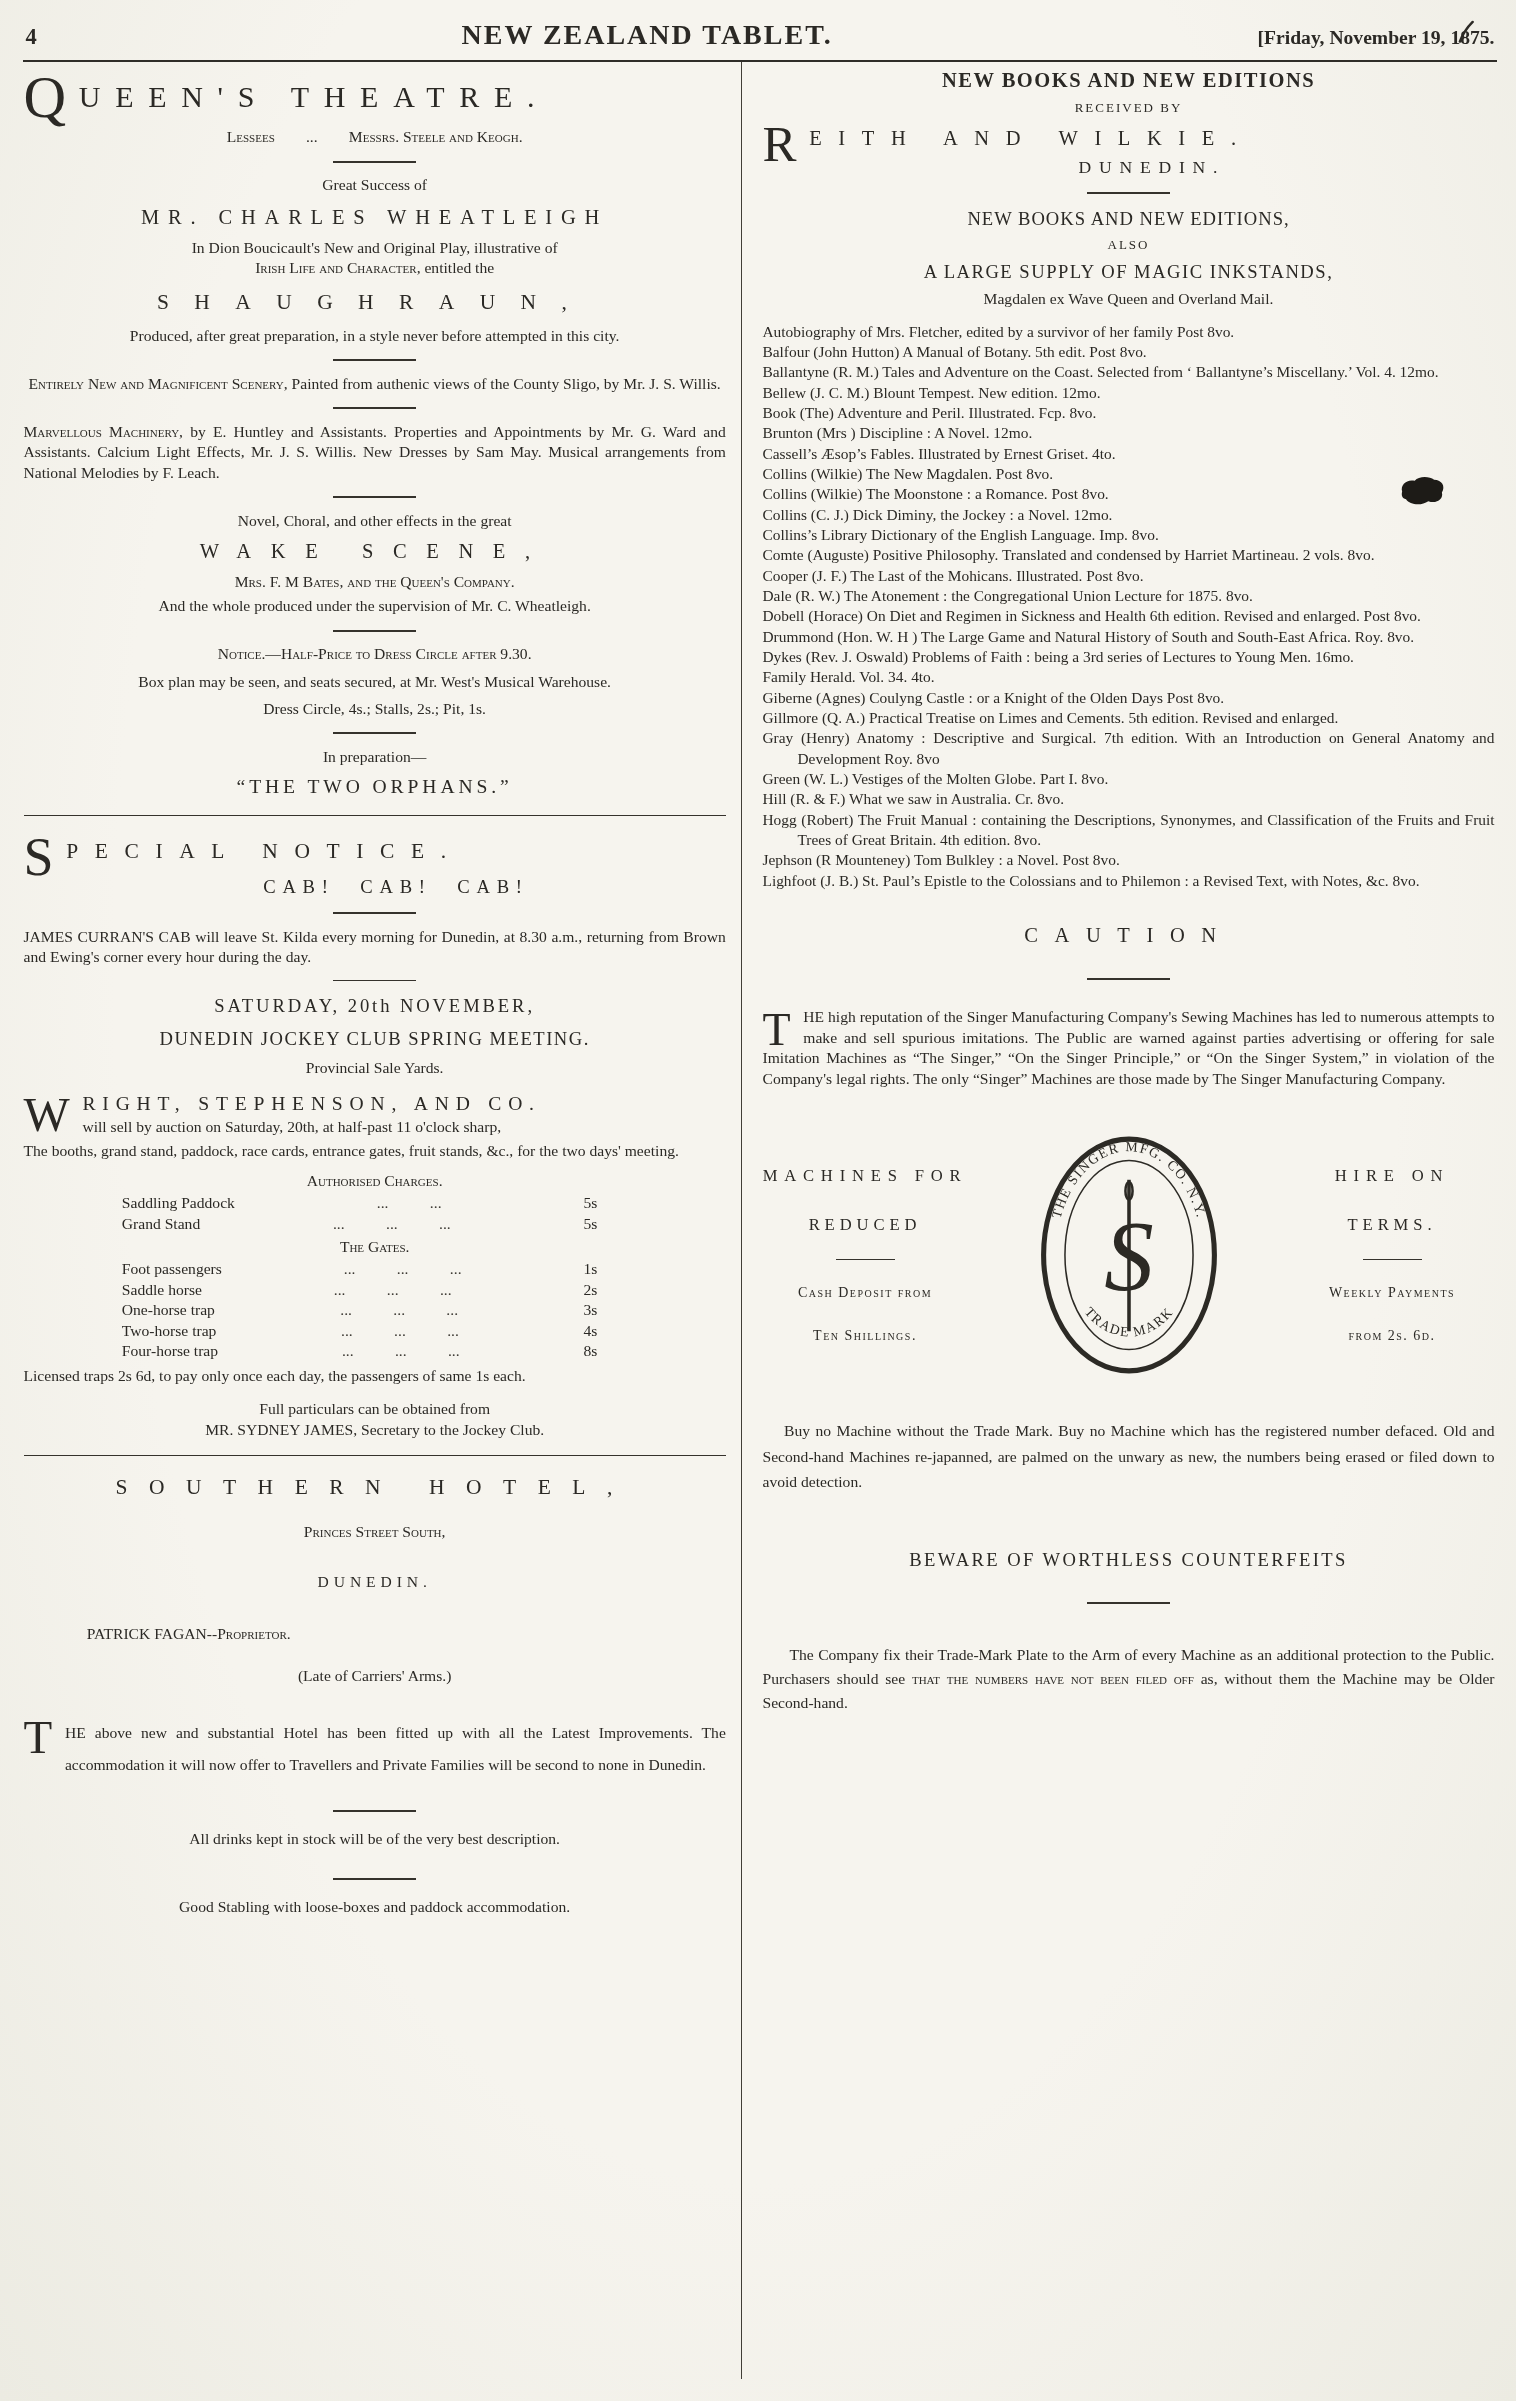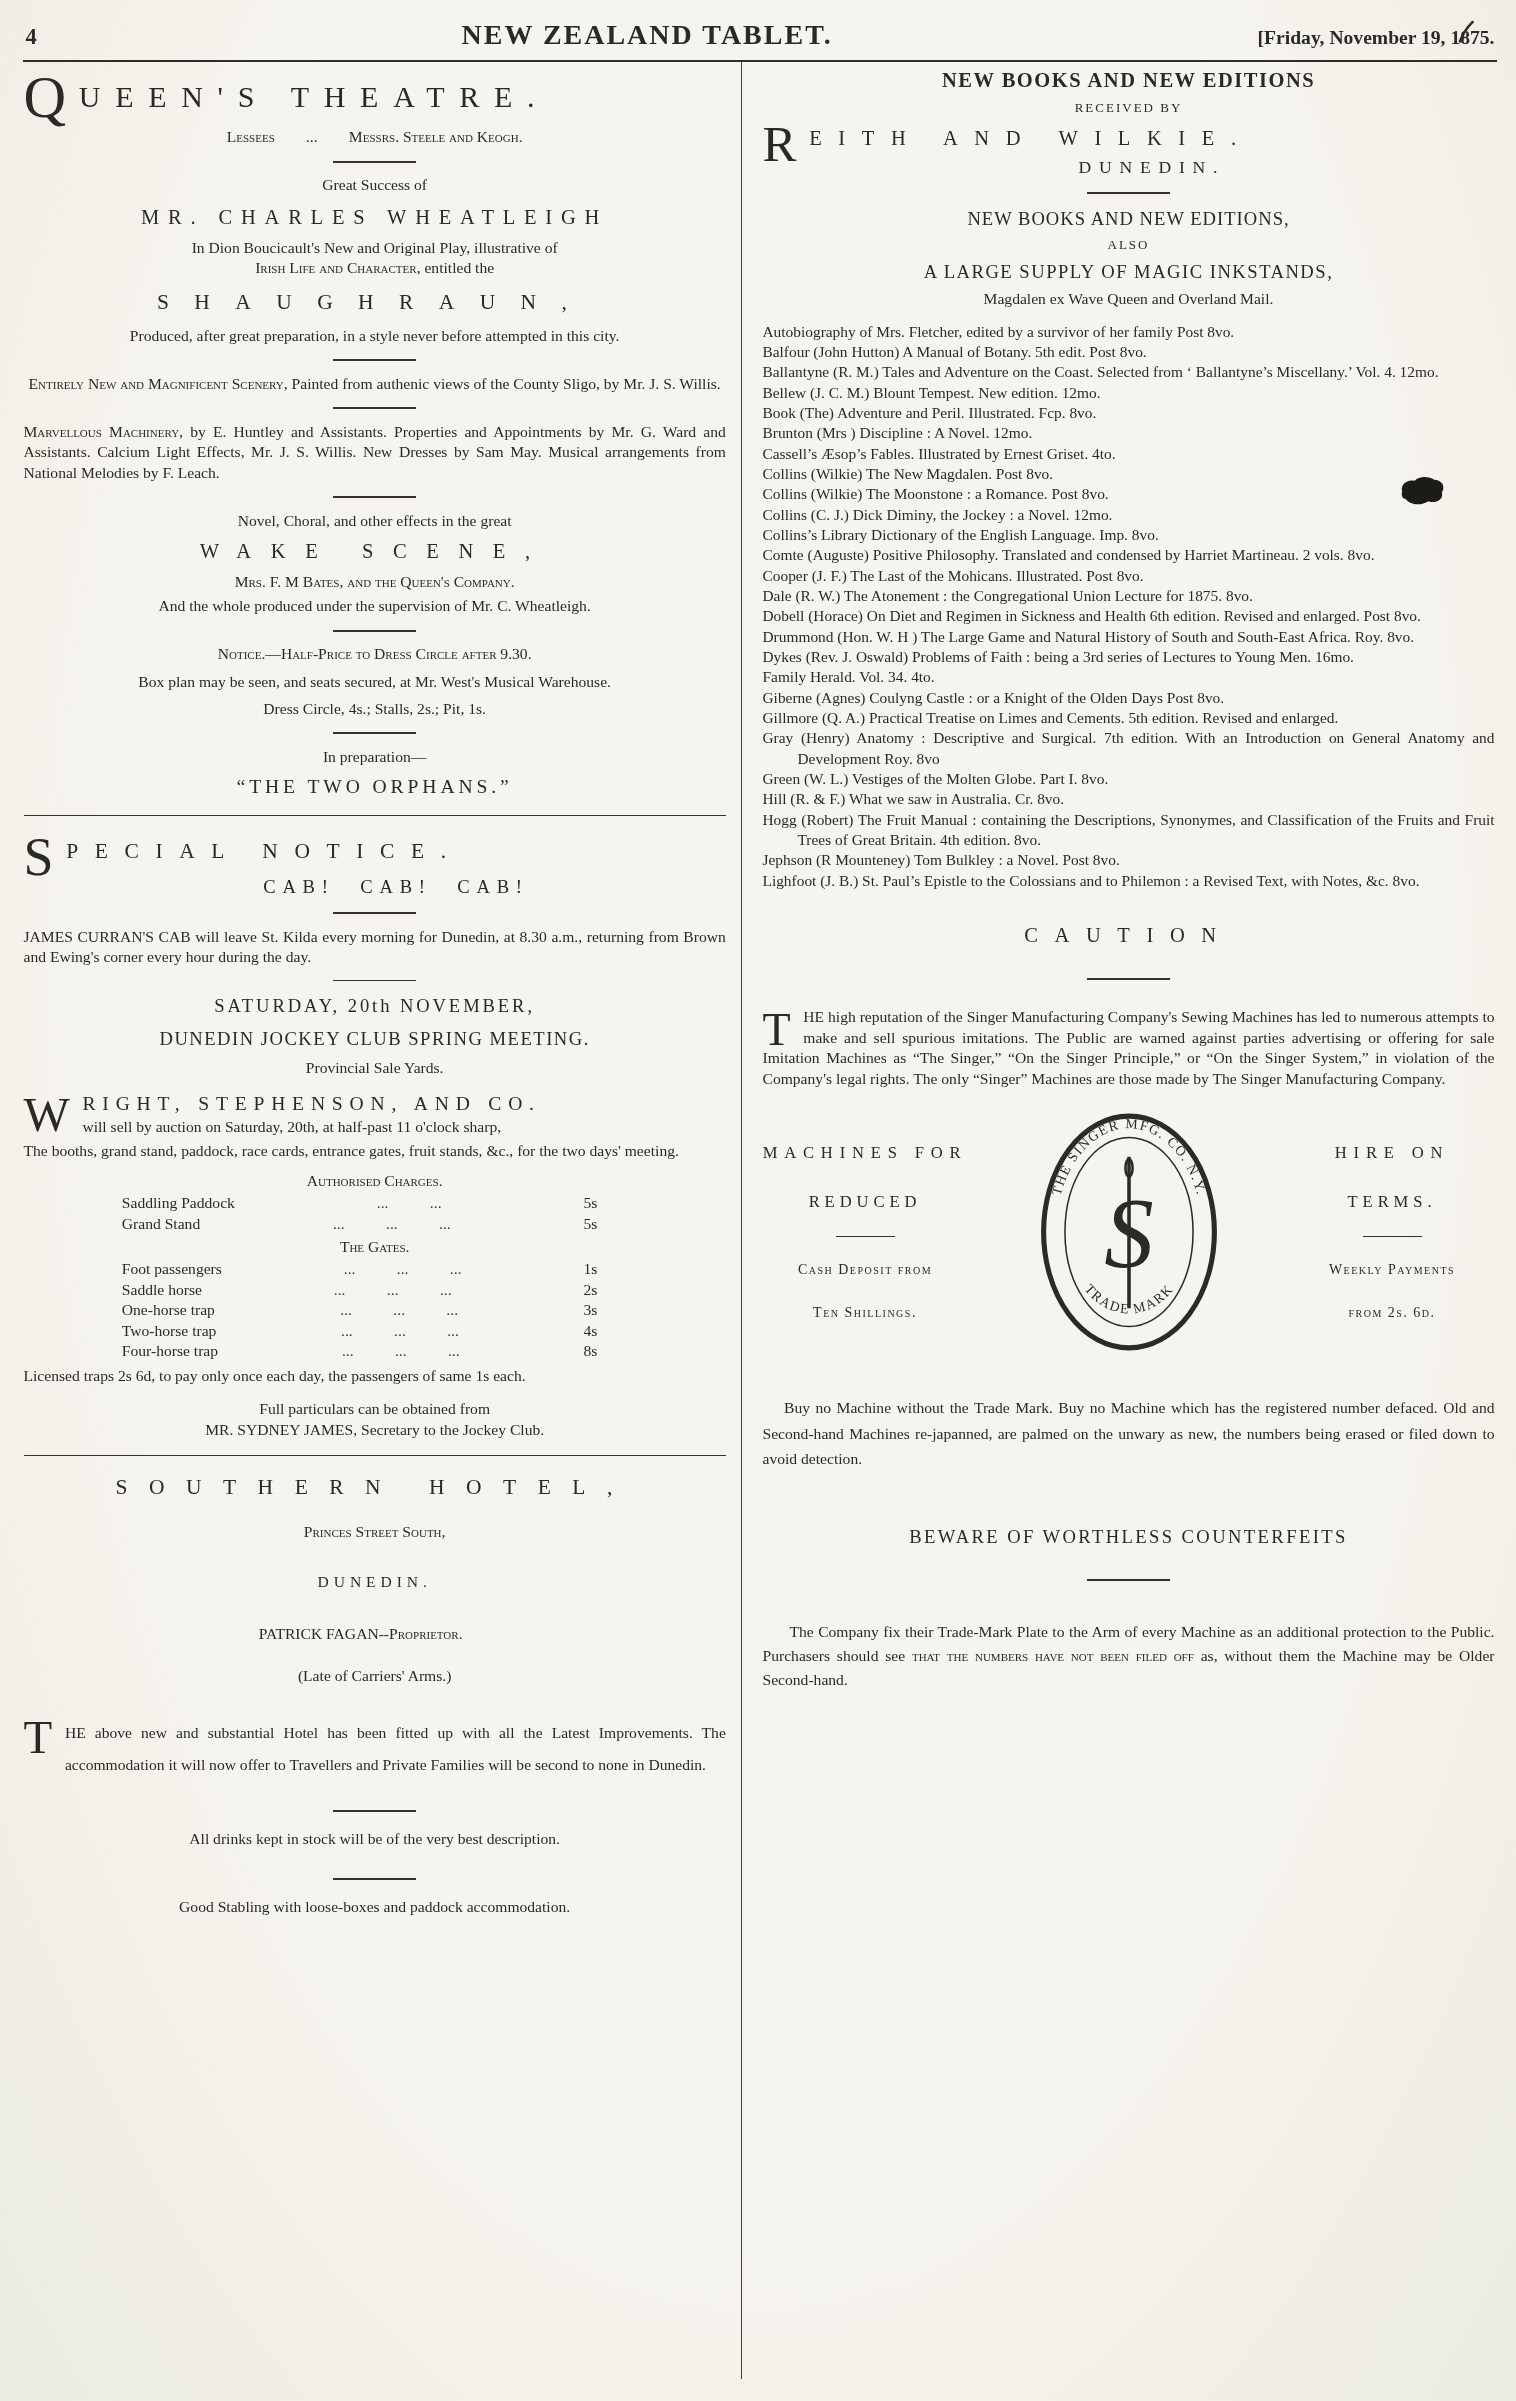--- a/index.html
+++ b/index.html
@@ -55,38 +55,38 @@
   .jk-dc { font-size:49px; }
   .jk-firm { font-size:19.6px; letter-spacing:6.8px; }
   .charge-head { margin-top:8.8px; }
   .charge-table { width:72%; margin:2px 0 2px 14%; }
   .charge-row { display:flex; align-items:baseline; }
   .charge-label { white-space:nowrap; }
   .charge-dots { flex:1; text-align:center; word-spacing:2.4em; overflow:hidden; white-space:nowrap; color:#3a3731; }
   .charge-value { width:44px; text-align:left; }
   
   .ho-title { font-size:21.5px; letter-spacing:21.5px; margin-top:16.6px; }
-  .ho-prop { display:flex; justify-content:center; width:78%; margin:31px auto 0 9%; }
+  .ho-prop { display:flex; justify-content:flex-start; width:78%; margin:31px auto 0 9%; }
   .ho-para { line-height:2.05; margin-top:31px; }
   .ho-dc { font-size:47px; padding-top:2px; }
   
   .bk-h1 { font-size:20.5px; font-weight:bold; letter-spacing:1.5px; }
   .bk-small { font-size:13px; letter-spacing:2px; margin-top:4.9px; }
   .bk-dc { font-size:51px; }
   .bk-firm { font-size:20.5px; letter-spacing:16.6px; padding-top:4.9px; }
   .bk-city { font-size:17.6px; letter-spacing:7.8px; margin-top:3.9px; }
   .bk-h2 { font-size:18.6px; font-weight:normal; letter-spacing:1px; margin-top:12.7px; }
   .bk-h3 { font-size:18.6px; letter-spacing:1.5px; margin-top:6.8px; }
   .book-list { margin-top:12.7px; }
   .book-entry { padding-left:35px; text-indent:-35px; text-align:justify; font-size:15.4px; }
   
   .ca-title { font-size:20.5px; letter-spacing:16.6px; margin-top:31px; }
   .ca-dc { font-size:46px; }
   .ca-para { margin-top:27px; }
-  .singer-block { display:flex; justify-content:space-between; align-items:center; margin-top:21px; }
+  .singer-block { display:flex; justify-content:space-between; align-items:center; margin-top:44px; }
   .singer-side { width:205px; text-align:center; }
   .singer-side .l1 { font-size:16.6px; letter-spacing:6.8px; }
   .singer-side .l2 { font-size:16.6px; letter-spacing:4.9px; margin-top:27px; }
   .singer-side .srule { width:59px; border-top:1.5px solid #35322c; margin:23.5px auto; }
   .singer-side .l3 { font-size:14px; letter-spacing:1.5px; }
   .singer-side .l4 { font-size:14px; letter-spacing:1.5px; margin-top:25.4px; }
   .singer-logo { width:186px; height:244px; }
   .logo-arc-text { font-size:27px; letter-spacing:3px; fill:#2c2a25; font-family:"Liberation Serif", serif; }
   .logo-s { font-size:195px; font-style:italic; fill:#2c2a25; font-family:"Liberation Serif", serif; }
   .buy-para { margin-top:41px; line-height:1.62; text-indent:21.5px; }

